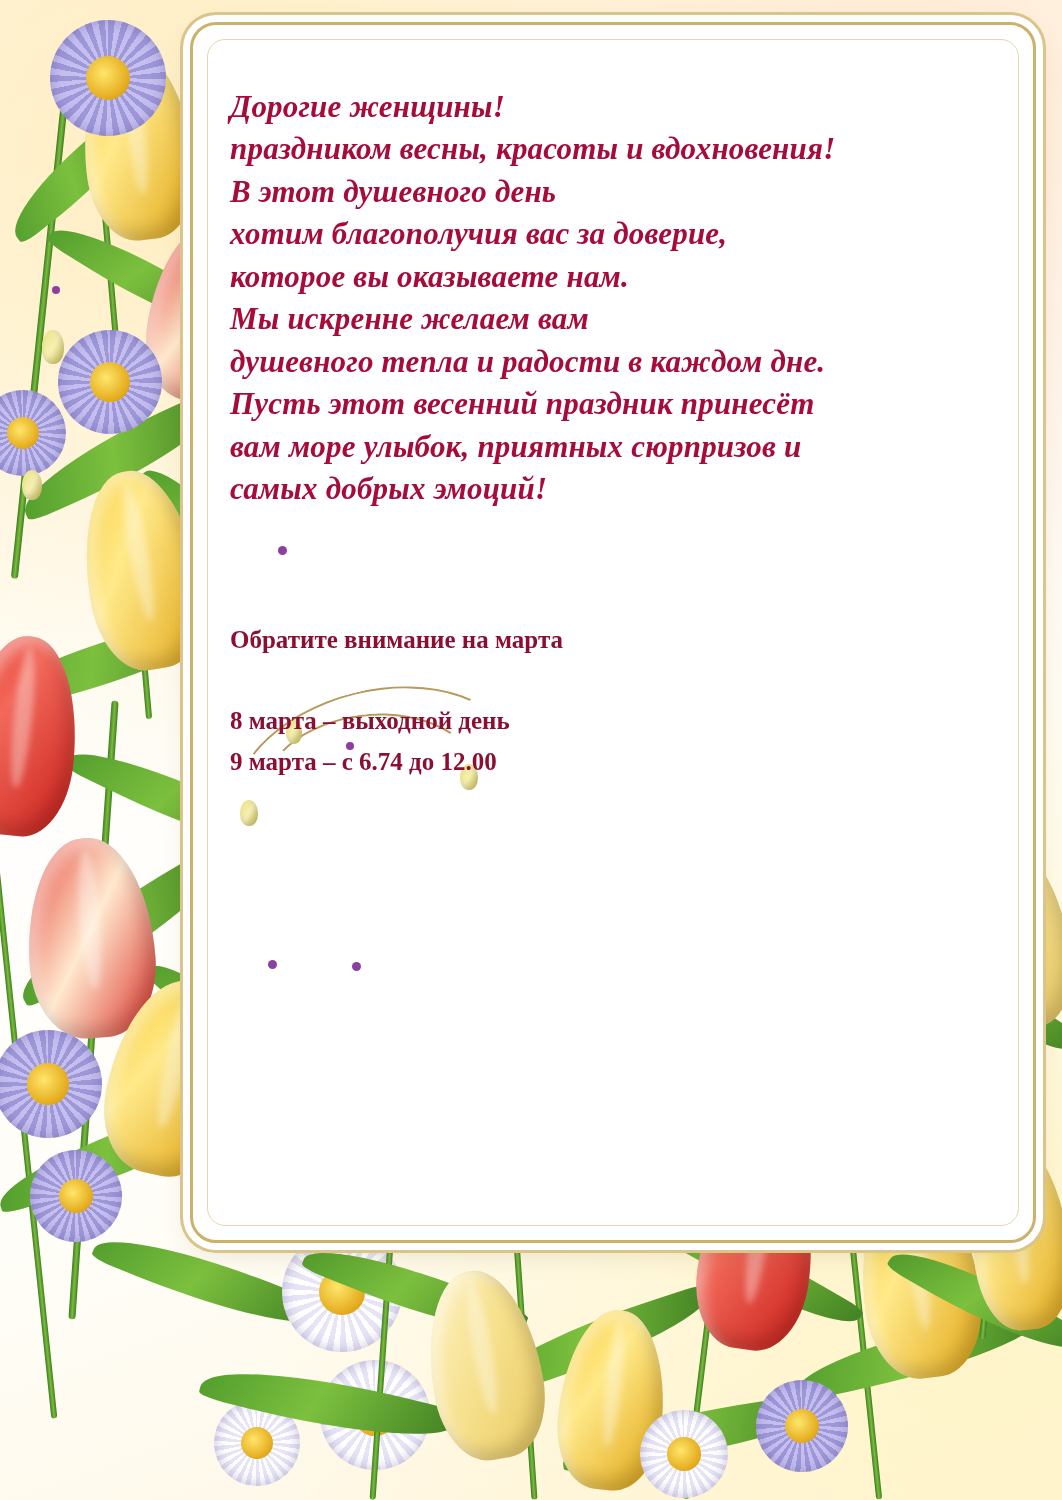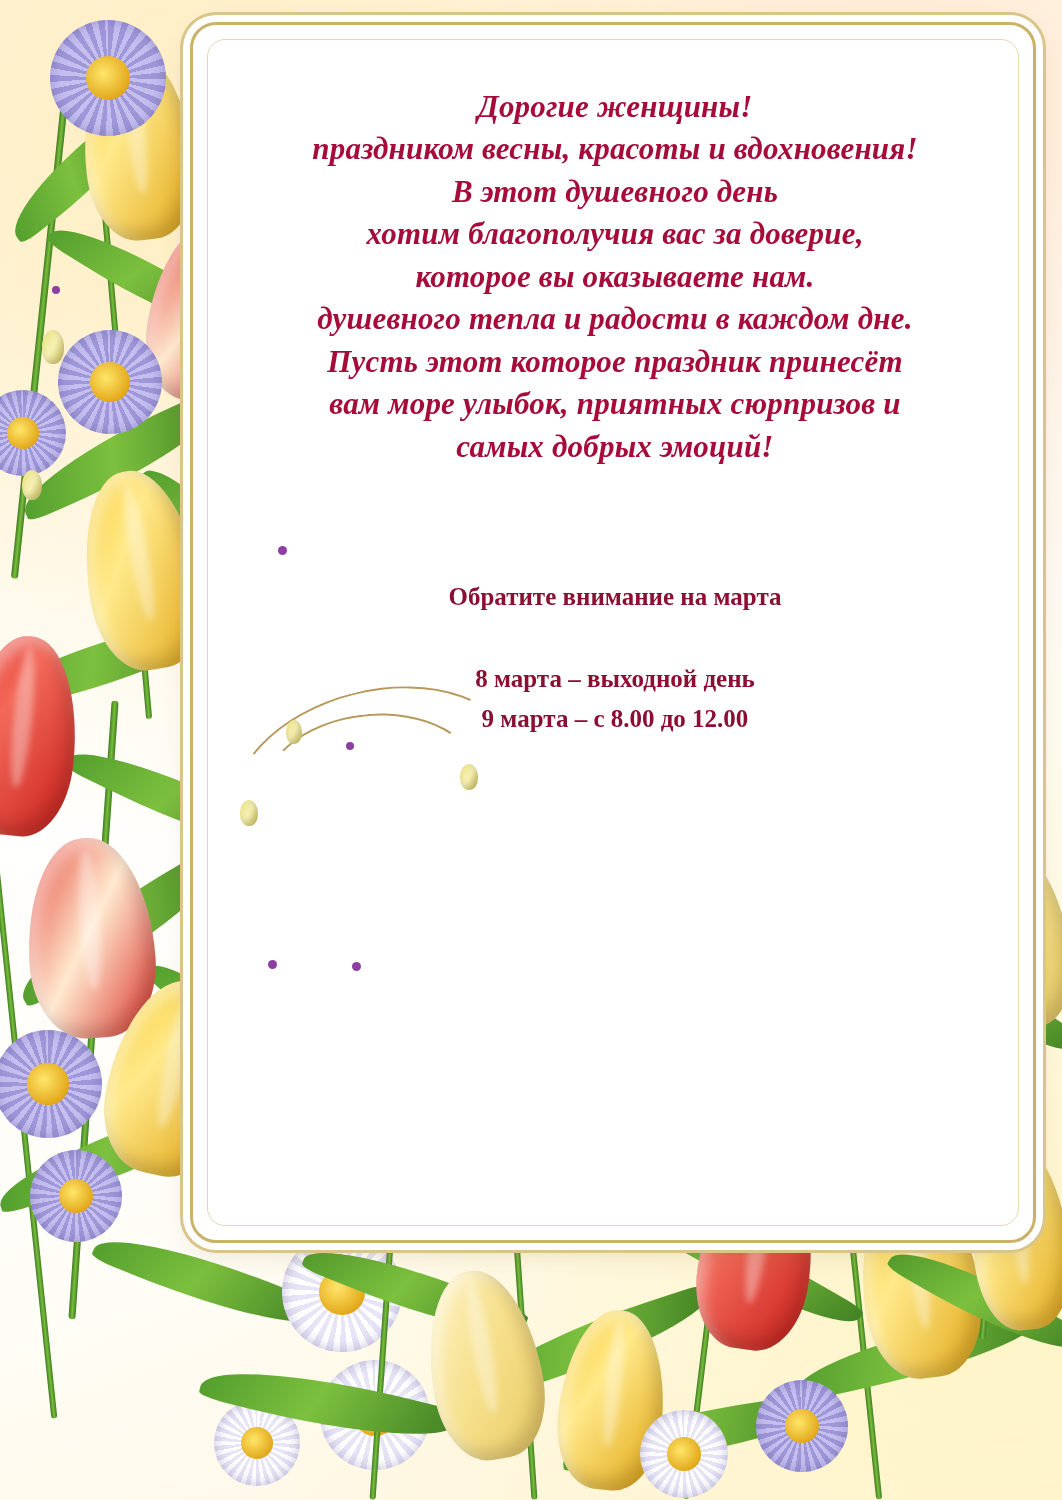--- a/index.html
+++ b/index.html
@@ -52,21 +52,20 @@
     border-radius: 18px;
     pointer-events: none;
   }
 
   
   .text-area {
     position: absolute;
     left: 230px;
     top: 86px;
     width: 770px;
-    text-align: center;
   }
   .greeting {
     color: #a60b3a;
     font-style: italic;
     font-weight: bold;
     font-size: 31px;
     line-height: 1.37;
     letter-spacing: 0.2px;
     text-shadow: 0 1px 0 rgba(255,255,255,0.6);
   }
@@ -320,30 +319,31 @@
   <div class="dot" style="left:352px;top:962px;width:9px;height:9px;"></div>
 
   <div class="text-area">
 
     <div class="greeting">
       <span class="line">Дорогие женщины!</span>
       <span class="line">праздником весны, красоты и вдохновения!</span>
       <span class="line">В этот душевного день</span>
       <span class="line">хотим благополучия вас за доверие,</span>
       <span class="line">которое вы оказываете нам.</span>
+      <span class="line">Мы искренне желаем вам</span>
       <span class="line">душевного тепла и радости в каждом дне.</span>
-      <span class="line">Пусть этот которое праздник принесёт</span>
+      <span class="line">Пусть этот весенний праздник принесёт</span>
       <span class="line">вам море улыбок, приятных сюрпризов и</span>
       <span class="line">самых добрых эмоций!</span>
     </div>
 
     <div class="notice">
       <span class="line">Обратите внимание на марта</span>
     </div>
 
     <div class="schedule">
       <span class="line">8 марта – выходной день</span>
-      <span class="line">9 марта – с 8.00 до 12.00</span>
+      <span class="line">9 марта – с 6.74 до 12.00</span>
     </div>
 
   </div>
 
 </div>
 
 </body></html>

